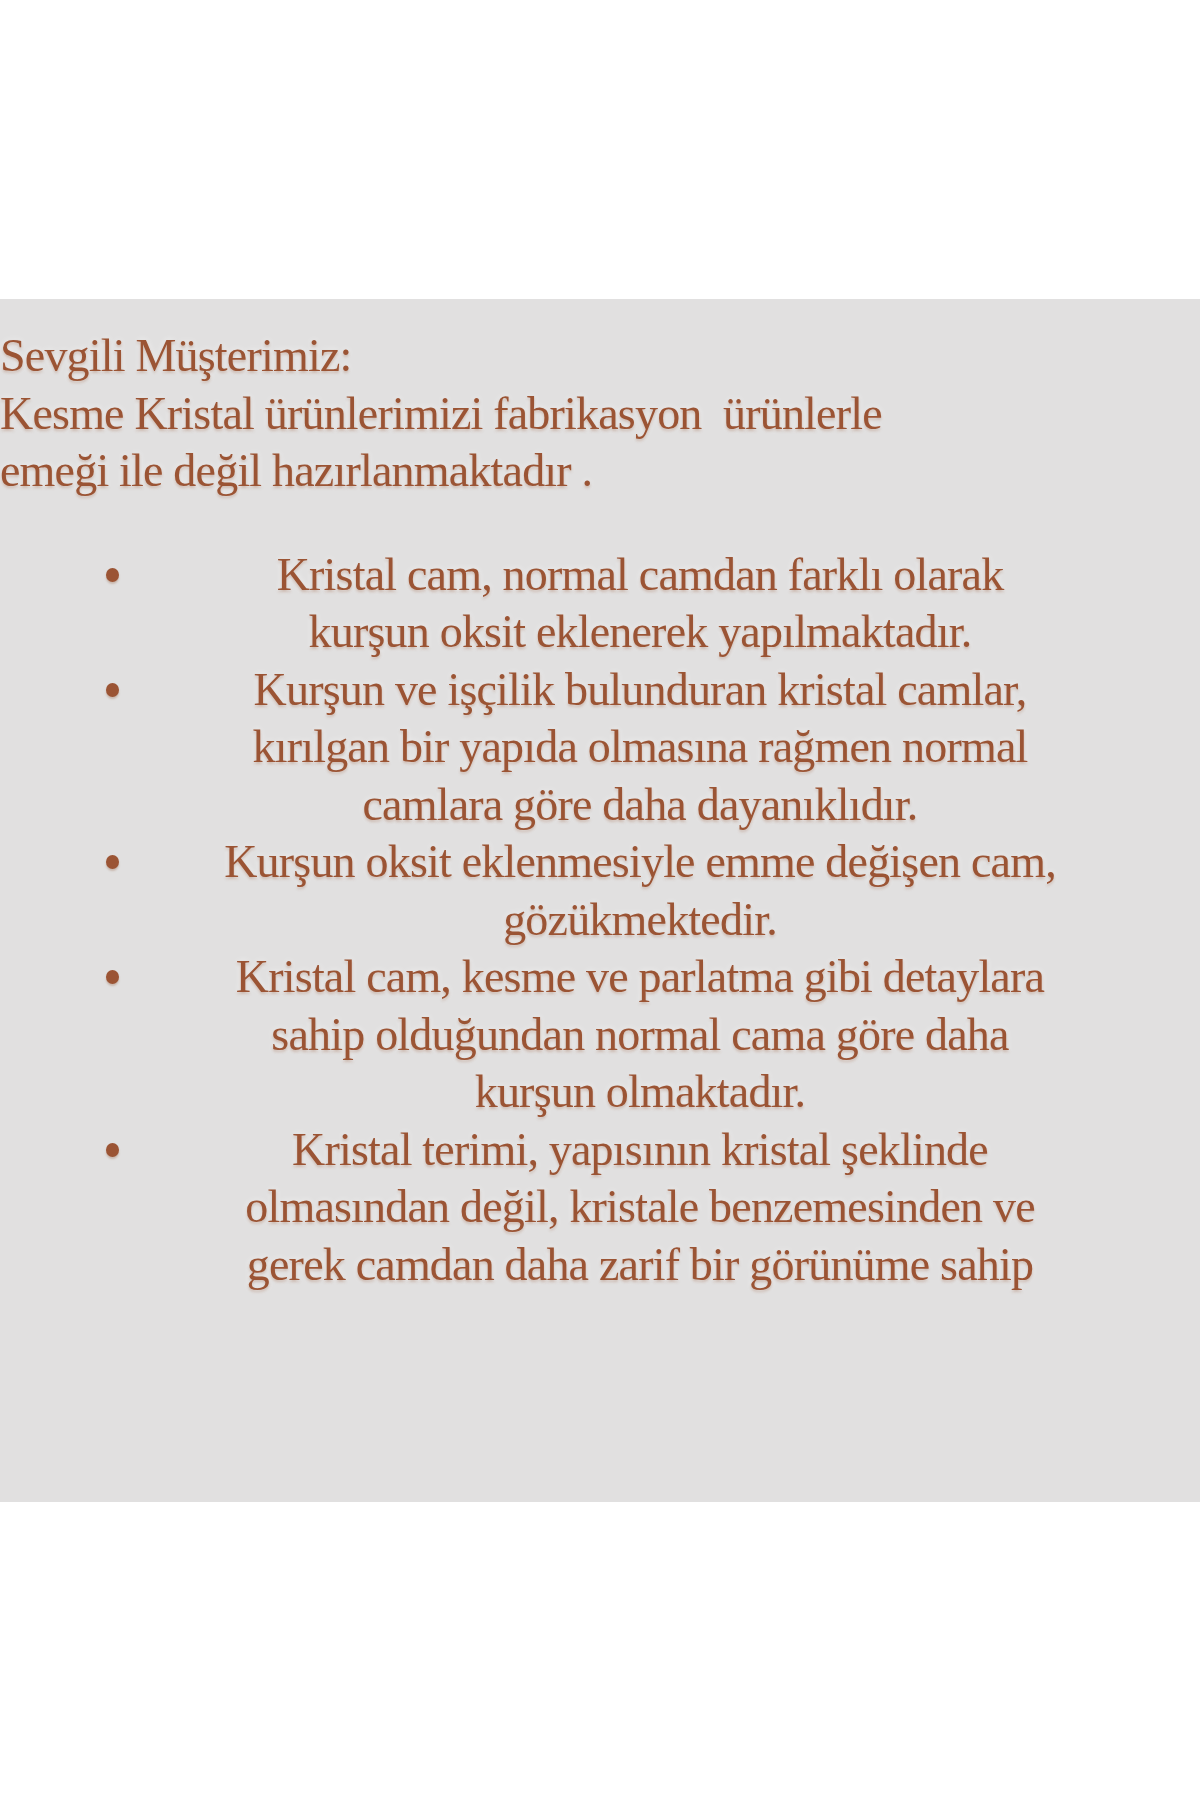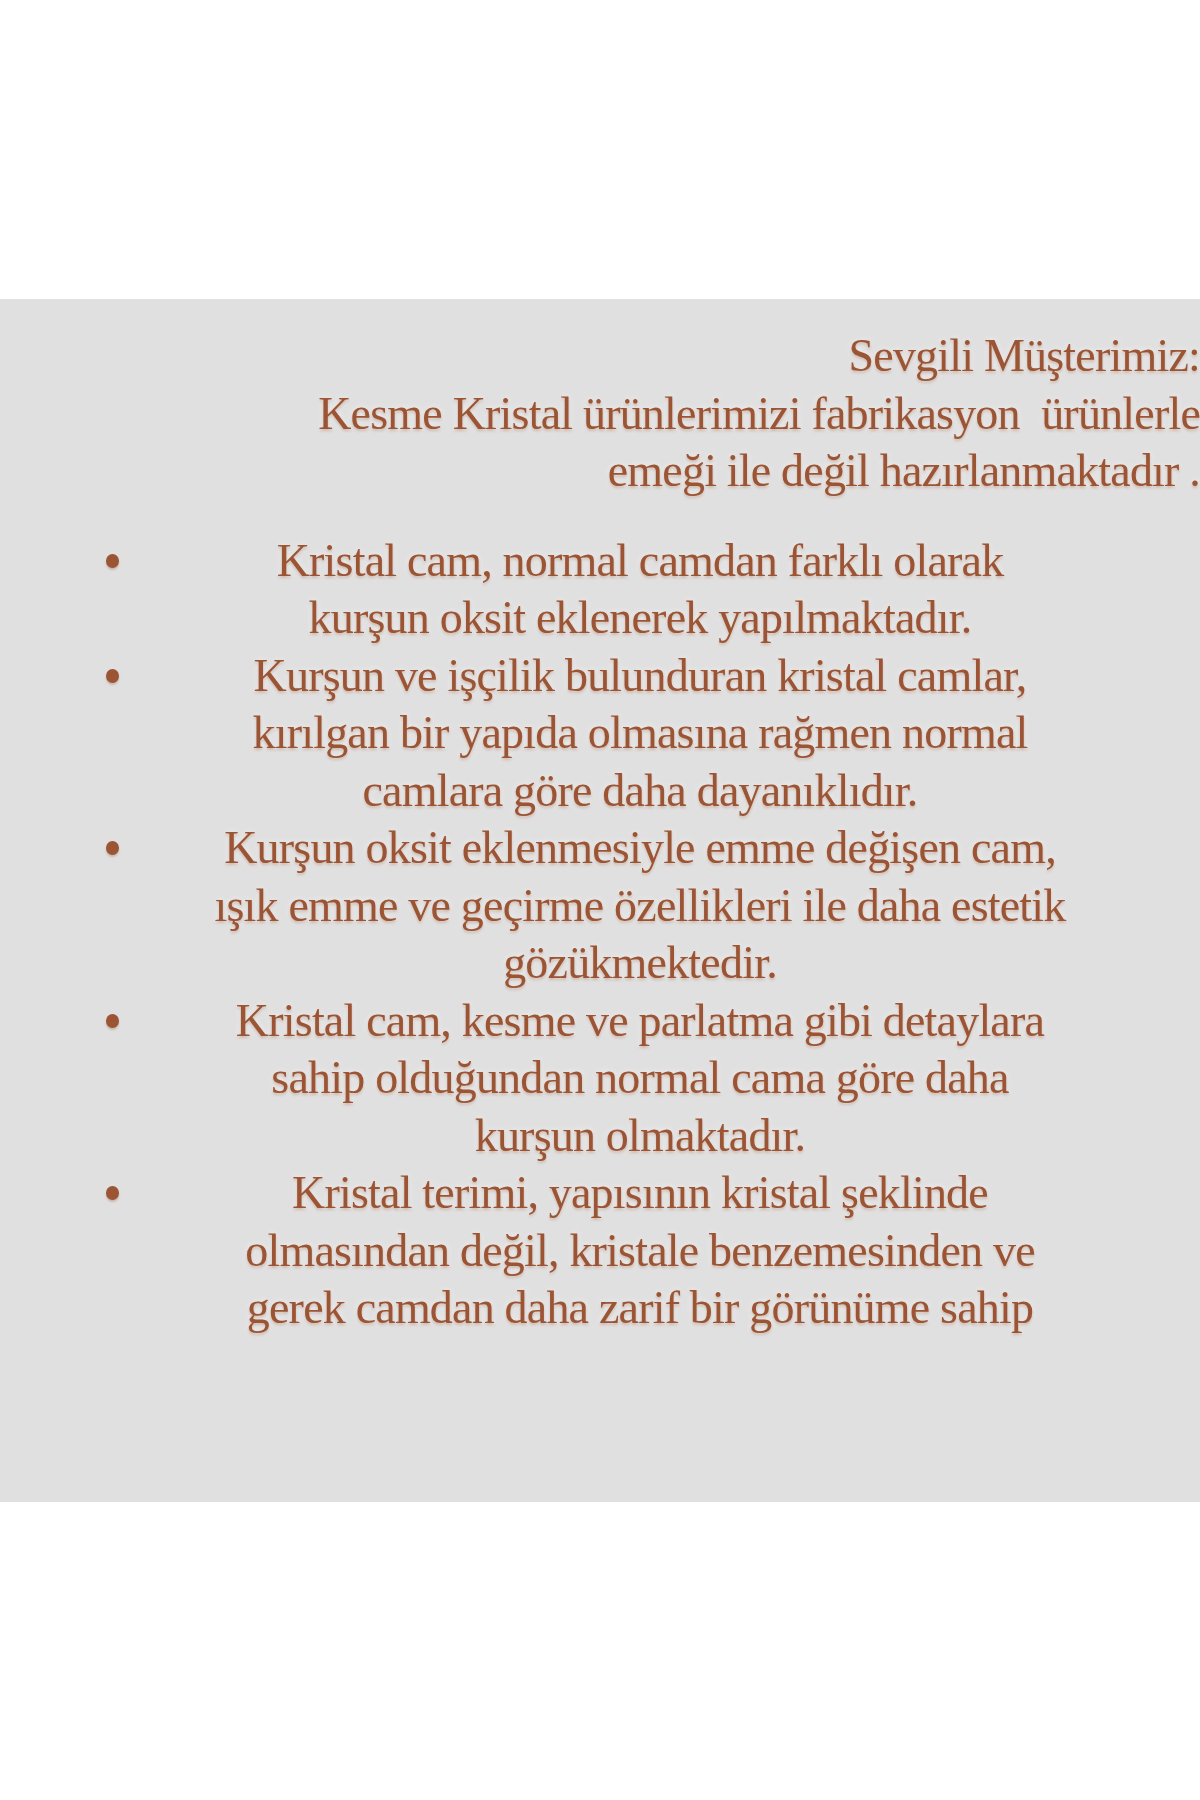--- a/index.html
+++ b/index.html
@@ -26,29 +26,29 @@
     padding-top: 28px;
   }
   .notice-text {
     color: #9b5434;
     font-size: 46px;
     letter-spacing: -0.8px;
     text-shadow: 0 2px 3px rgba(146, 88, 55, 0.32), 0 0 6px rgba(255, 255, 255, 0.65);
   }
   .intro-block {
     width: 1200px;
-    text-align: right;
+    text-align: left;
   }
   .line {
     line-height: 57.5px;
     white-space: pre;
     min-height: 57.5px;
   }
   .bullet-list {
-    margin-top: 32px;
+    margin-top: 46px;
     margin-left: 85px;
     width: 1110px;
   }
   .bullet-item {
     position: relative;
     text-align: center;
   }
   .bullet-dot {
     position: absolute;
     left: 21px;
@@ -83,21 +83,20 @@
       <div class="bullet-item">
         <span class="bullet-dot"></span>
         <div class="line">Kurşun ve işçilik bulunduran kristal camlar,</div>
         <div class="line">kırılgan bir yapıda olmasına rağmen normal</div>
         <div class="line">camlara göre daha dayanıklıdır.</div>
       </div>
 
       <div class="bullet-item">
         <span class="bullet-dot"></span>
         <div class="line">Kurşun oksit eklenmesiyle emme değişen cam,</div>
-        <div class="line">ışık emme ve geçirme özellikleri ile daha estetik</div>
         <div class="line">gözükmektedir.</div>
       </div>
 
       <div class="bullet-item">
         <span class="bullet-dot"></span>
         <div class="line">Kristal cam, kesme ve parlatma gibi detaylara</div>
         <div class="line">sahip olduğundan normal cama göre daha</div>
         <div class="line">kurşun olmaktadır.</div>
       </div>
 

